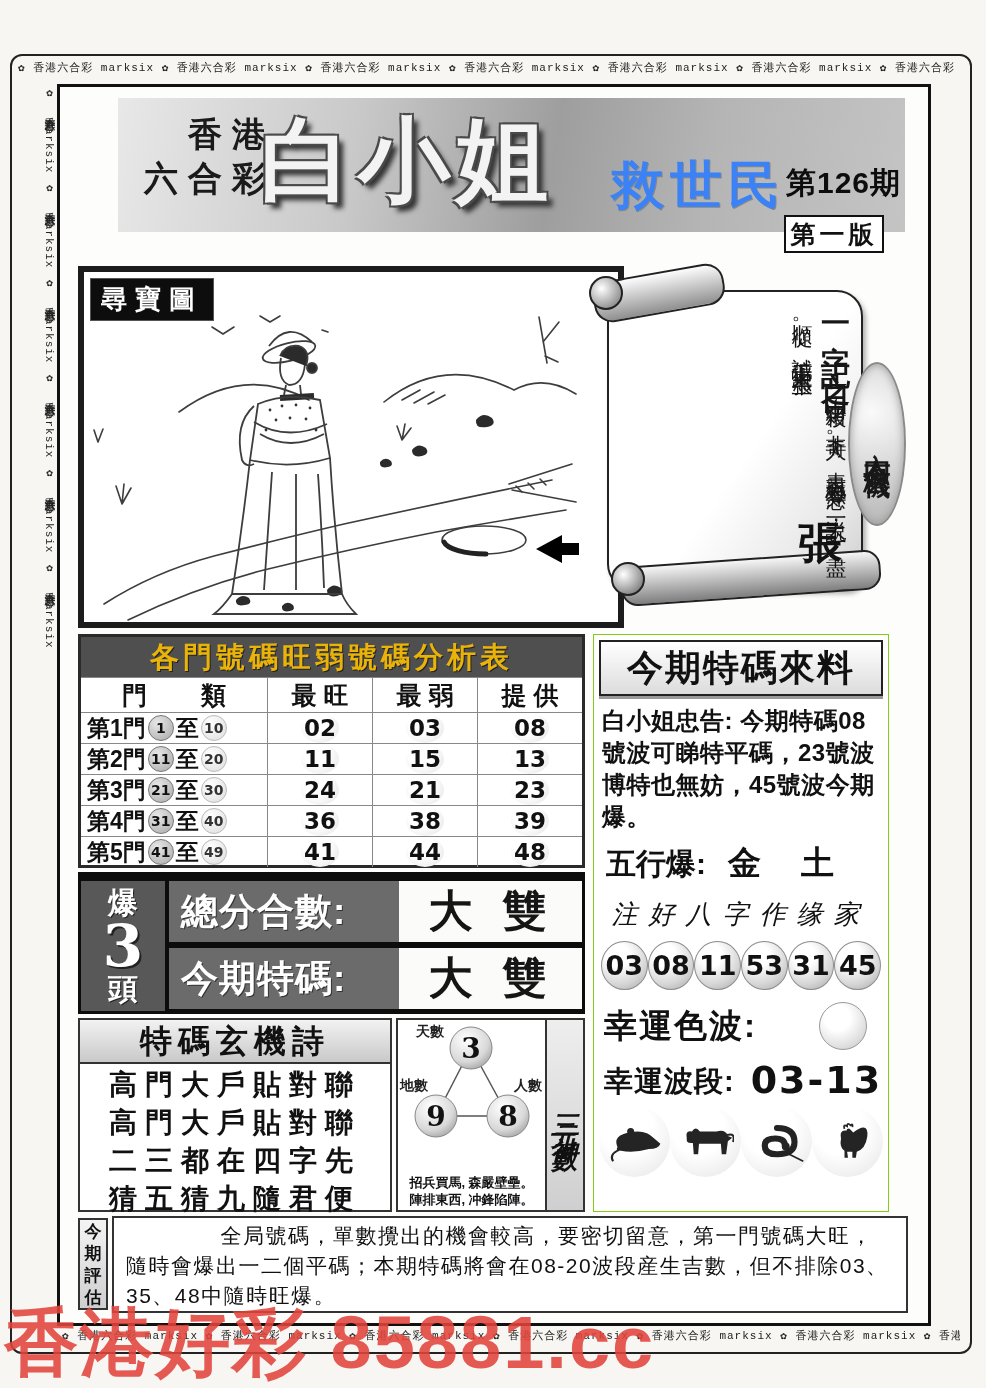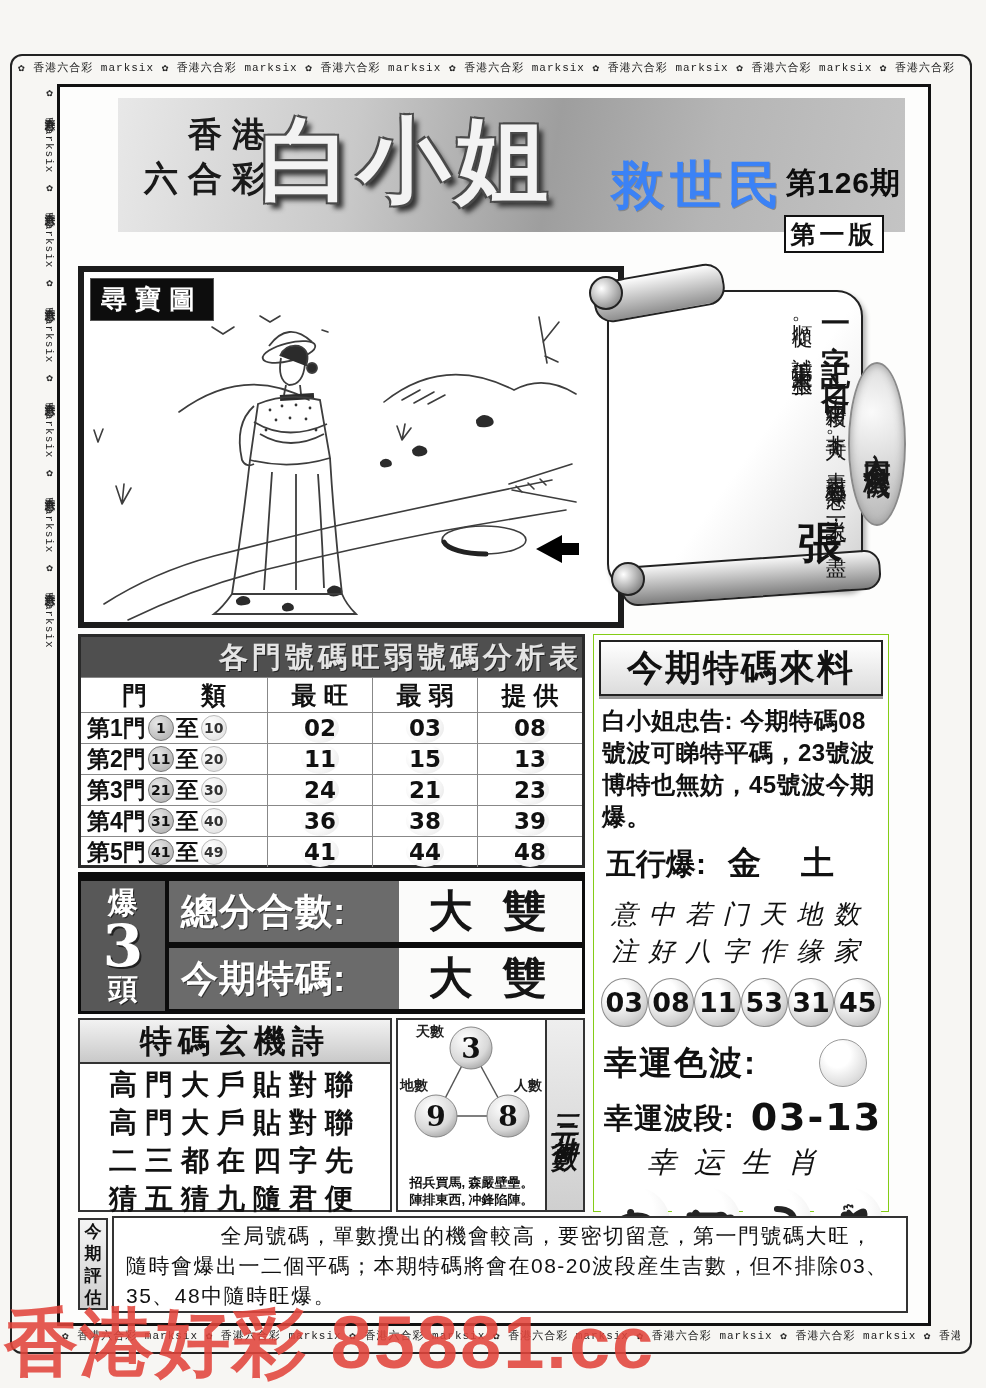--- a/index.html
+++ b/index.html
@@ -28,21 +28,21 @@
      font-family:"Liberation Serif",serif;text-shadow:1px 1px 0 #888;}
   .hdr-issue{left:726px;top:76px;font-size:30px;font-weight:bold;color:#0d0d0d;letter-spacing:1px;}
   .hdr-edition{left:724px;top:128px;width:96px;height:34px;background:#fff;border:2px solid #111;
      font-size:25px;font-weight:bold;text-align:center;line-height:34px;letter-spacing:4px;}
   
   .treasure{left:18px;top:179px;width:546px;height:362px;border:6px solid #1c1c1c;background:#fff;box-sizing:border-box;}
   .treasure-label{left:6px;top:6px;background:#0d0d0d;color:#fff;font-size:26px;font-weight:bold;
      padding:3px 10px;letter-spacing:8px;border:1px solid #555;}
   
   .an-table{left:18px;top:547px;width:507px;height:234px;border:3px solid #2a2a2a;background:#fff;box-sizing:border-box;}
-  .an-title{height:40px;background:#4f4f4f;color:#e5e5e5;font-size:29px;font-weight:bold;text-align:right;
+  .an-title{height:40px;background:#4f4f4f;color:#eab308;font-size:29px;font-weight:bold;text-align:center;
      line-height:40px;letter-spacing:4px;text-shadow:1px 1px 0 #222;}
   .an-grid{display:grid;grid-template-columns:186px 1fr 1fr 1fr;}
   .an-cell{border-top:1px solid #888;border-left:1px solid #888;height:30px;display:flex;align-items:center;justify-content:center;}
   .an-cell:first-child,.an-col0{border-left:none;}
   .an-head{height:34px;font-size:25px;font-weight:bold;}
   .an-doorhead{justify-content:space-around;padding:0 14px;}
   .an-door{justify-content:flex-start;padding-left:6px;font-size:23px;font-weight:bold;gap:2px;}
   .circ{display:inline-block;width:24px;height:24px;border-radius:50%;text-align:center;line-height:24px;
      font-size:14px;font-weight:bold;font-family:"DejaVu Sans",sans-serif;}
   .circ-dark{background:radial-gradient(circle at 35% 30%,#e8e8e8,#a8a8a8);border:1px solid #777;color:#111;}
@@ -388,40 +388,38 @@
   </div>
 
   <div class="abs special">
     <div class="sp-title">今期特碼來料</div>
     <div class="sp-advice"><span>白小姐忠告:</span> <span>今期特碼08號波可睇特平碼，23號波博特也無妨，45號波今期爆。</span></div>
     <div class="sp-wuxing">
       <span>五行爆:</span>
       <span class="wx-val">金土</span>
     </div>
     <div class="sp-couplet">
-      <div>意中若门天地数</div>
       <div>注好八字作缘家</div>
     </div>
     <div class="sp-balls">
       <div class="ball">03</div>
       <div class="ball">08</div>
       <div class="ball">11</div>
       <div class="ball">53</div>
       <div class="ball">31</div>
       <div class="ball">45</div>
     </div>
     <div class="sp-color">
       <span class="lbl">幸運色波:</span>
       <span class="cball"></span>
     </div>
     <div class="sp-range">
       <span class="lbl">幸運波段:</span>
       <span class="val">03-13</span>
     </div>
-    <div class="sp-ztitle">幸运生肖</div>
     <div class="sp-zrow">
       <div class="zcircle">
         <svg width="56" height="42" viewBox="0 0 64 48">
           <path d="M12 30 Q6 16 26 13 Q44 9 54 20 L61 26 Q59 32 48 32 Q30 37 16 34 Q9 34 12 30Z" fill="#242424"></path>
           <path d="M14 33 Q2 38 7 46" stroke="#242424" stroke-width="2.4" fill="none"></path>
           <circle cx="27" cy="12" r="4" fill="#242424"></circle>
         </svg>
       </div>
       <div class="zcircle">
         <svg width="56" height="42" viewBox="0 0 64 48">

